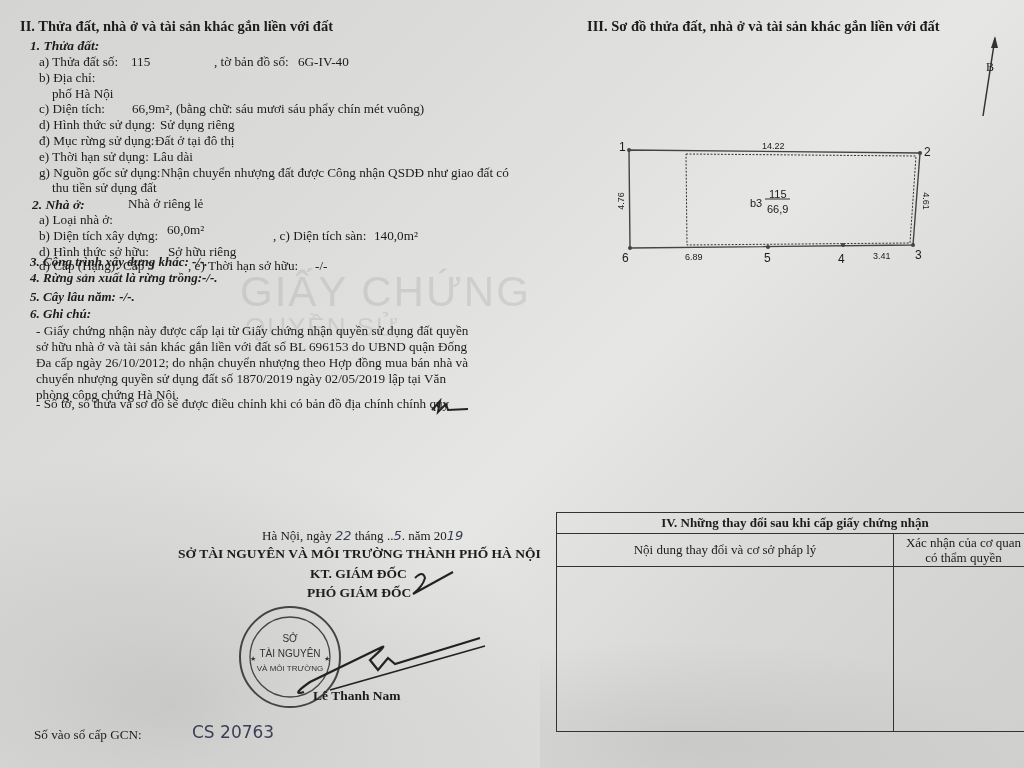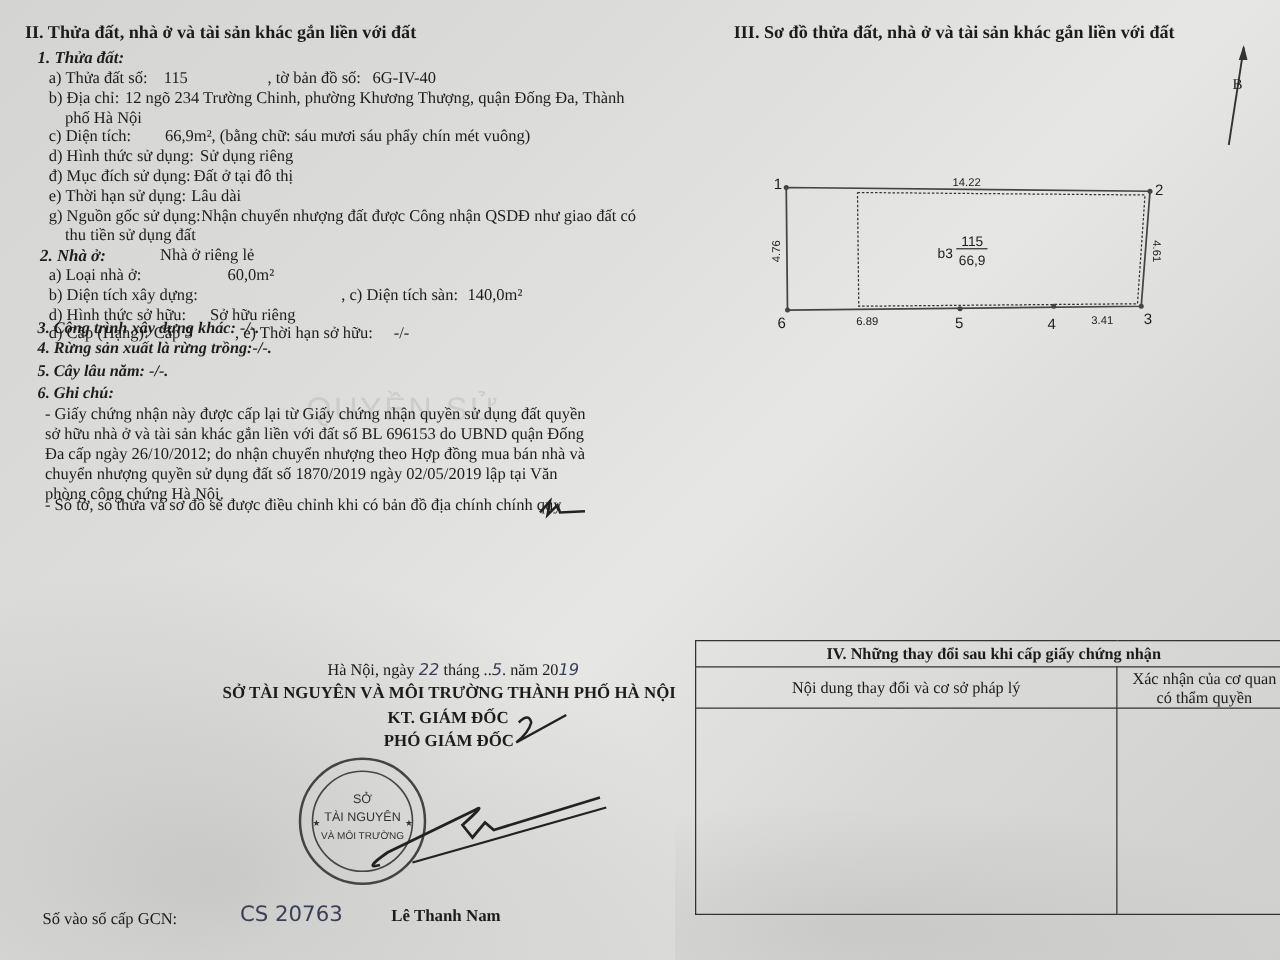--- a/index.html
+++ b/index.html
@@ -42,56 +42,56 @@
   .stamp { position:absolute; left:238px; top:605px; width:105px; height:105px; }
   .sig { position:absolute; left:270px; top:630px; width:230px; height:70px; }
 </style>
 </head>
 <body>
 
 <div class="shade"></div>
 <div class="shade2"></div>
 
 <div class="left">
+  <div class="watermark" style="left:240px;top:268px;">GIẤY CHỨNG</div>
   <div class="watermark" style="left:245px;top:312px;font-size:26px;">QUYỀN SỬ</div>
 
   <div class="h2">II. Thửa đất, nhà ở và tài sản khác gắn liền với đất</div>
 
   <div class="h3" style="left:30px;top:38px;">1. Thửa đất:</div>
   <div class="line" style="left:39px;top:54px;">a) Thửa đất số:</div>
   <div class="val" style="left:131px;top:54px;">115</div>
   <div class="line" style="left:214px;top:54px;">, tờ bản đồ số:</div>
   <div class="val" style="left:298px;top:54px;">6G-IV-40</div>
 
   <div class="line" style="left:39px;top:70px;">b) Địa chỉ:</div>
-  <div class="val" style="left:100px;top:70px;">12 ngõ 234 Trường Chinh, phường Khương Thượng, quận Đống Đa, Thành</div>
   <div class="val" style="left:52px;top:86px;">phố Hà Nội</div>
 
   <div class="line" style="left:39px;top:101px;">c) Diện tích:</div>
   <div class="val" style="left:132px;top:101px;">66,9m², (bằng chữ: sáu mươi sáu phẩy chín mét vuông)</div>
 
   <div class="line" style="left:39px;top:117px;">d) Hình thức sử dụng:</div>
   <div class="val" style="left:160px;top:117px;">Sử dụng riêng</div>
 
-  <div class="line" style="left:39px;top:133px;">đ) Mục đích sử dụng:</div>
+  <div class="line" style="left:39px;top:133px;">đ) Mục rừng sử dụng:</div>
   <div class="val" style="left:155px;top:133px;">Đất ở tại đô thị</div>
 
   <div class="line" style="left:39px;top:149px;">e) Thời hạn sử dụng:</div>
   <div class="val" style="left:153px;top:149px;">Lâu dài</div>
 
   <div class="line" style="left:39px;top:165px;">g) Nguồn gốc sử dụng:</div>
   <div class="val" style="left:161px;top:165px;">Nhận chuyển nhượng đất được Công nhận QSDĐ như giao đất có</div>
   <div class="val" style="left:52px;top:180px;">thu tiền sử dụng đất</div>
 
   <div class="h3" style="left:32px;top:197px;">2. Nhà ở:</div>
   <div class="line" style="left:39px;top:212px;">a) Loại nhà ở:</div>
   <div class="val" style="left:128px;top:196px;">Nhà ở riêng lẻ</div>
 
   <div class="line" style="left:39px;top:228px;">b) Diện tích xây dựng:</div>
-  <div class="val" style="left:167px;top:212px;margin-left:15px;">60,0m²</div>
+  <div class="val" style="left:167px;top:222px;">60,0m²</div>
   <div class="line" style="left:273px;top:228px;">, c) Diện tích sàn:</div>
   <div class="val" style="left:374px;top:228px;">140,0m²</div>
 
   <div class="line" style="left:39px;top:244px;">d) Hình thức sở hữu:</div>
   <div class="val" style="left:168px;top:244px;">Sở hữu riêng</div>
 
   <div class="line" style="left:39px;top:258px;">d) Cấp (Hạng):</div>
   <div class="val" style="left:123px;top:258px;">Cấp 3</div>
   <div class="line" style="left:188px;top:258px;">, e) Thời hạn sở hữu:</div>
   <div class="val" style="left:315px;top:258px;">-/-</div>
@@ -127,21 +127,21 @@
     <text x="52" y="37" text-anchor="middle" font-family="Liberation Sans, sans-serif" font-size="10" fill="#333">SỞ</text>
     <text x="52" y="52" text-anchor="middle" font-family="Liberation Sans, sans-serif" font-size="10" fill="#333">TÀI NGUYÊN</text>
     <text x="52" y="66" text-anchor="middle" font-family="Liberation Sans, sans-serif" font-size="8" fill="#333">VÀ MÔI TRƯỜNG</text>
     <text x="12" y="56" font-size="7" fill="#333">★</text>
     <text x="86" y="56" font-size="7" fill="#333">★</text>
   </svg>
   <svg class="sig" viewBox="0 0 230 70">
     <path d="M34 62 Q20 66 40 52 L110 18 Q120 12 100 30 L108 40 L118 28 L125 34 L210 8" stroke="#222" stroke-width="2.2" fill="none"></path>
     <path d="M60 60 L215 16" stroke="#222" stroke-width="1.8" fill="none"></path>
   </svg>
-  <div class="center bold" style="left:313px;top:688px;font-size:13.5px;margin-top:37px;">Lê Thanh Nam</div>
+  <div class="center bold" style="left:313px;top:688px;font-size:13.5px;">Lê Thanh Nam</div>
 
   <div class="line" style="left:34px;top:727px;">Số vào sổ cấp GCN:</div>
   <div class="hand" style="position:absolute;left:144px;top:722px;font-size:17px;font-style:normal;margin-left:48px;">CS 20763</div>
 </div>
 
 <div class="right-title">III. Sơ đồ thửa đất, nhà ở và tài sản khác gắn liền với đất</div>
 
 <svg style="position:absolute;left:975px;top:34px;" width="30" height="84">
   <line x1="8" y1="82" x2="20" y2="4" stroke="#333" stroke-width="1.5"></line>
   <polygon points="20,2 16,14 23,14" fill="#333"></polygon>

